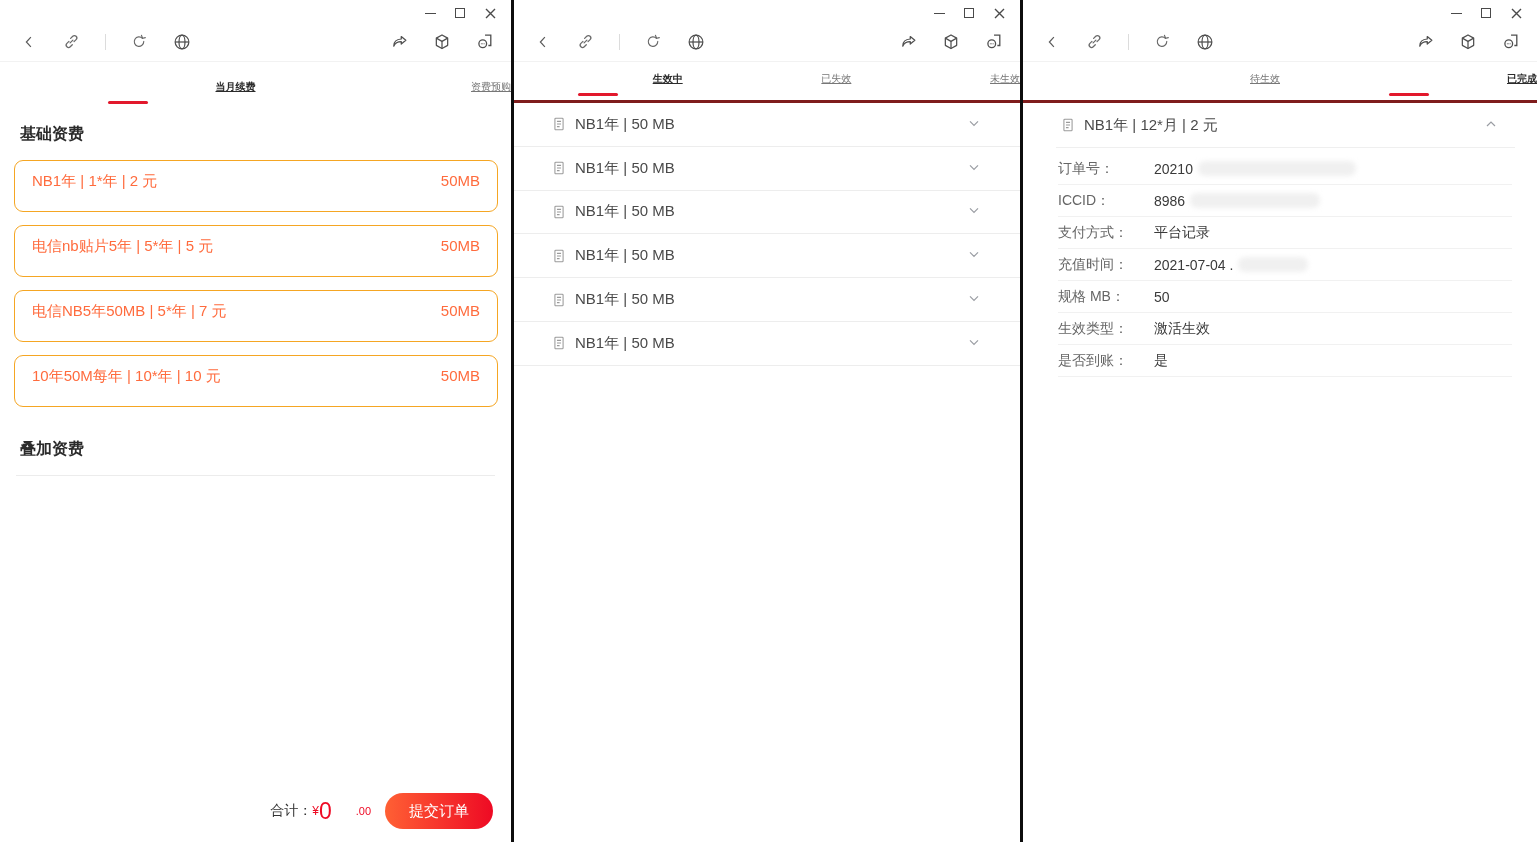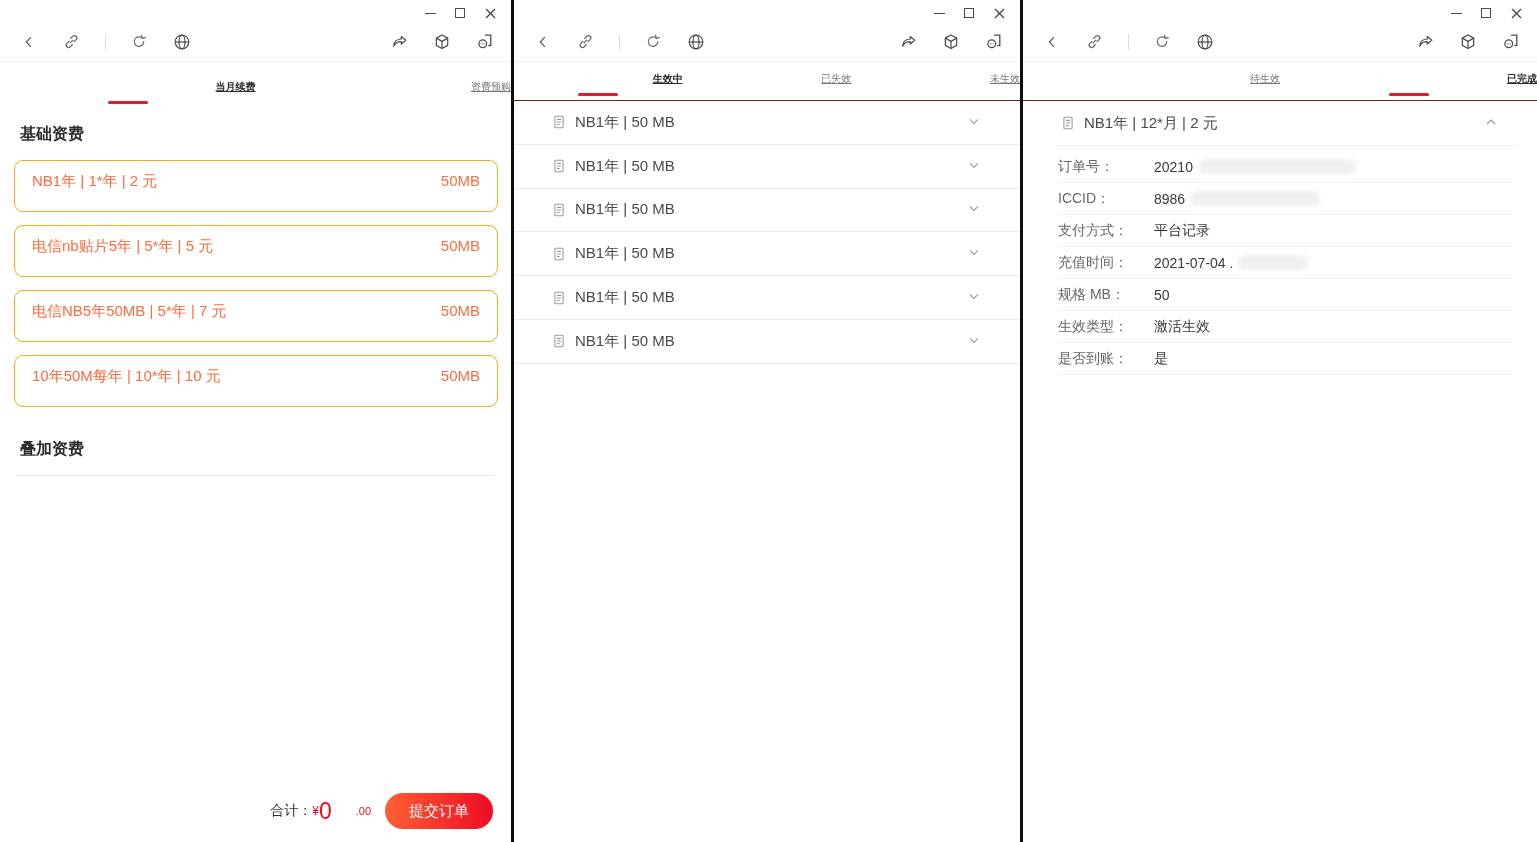--- a/index.html
+++ b/index.html
@@ -24,21 +24,21 @@
   .toolbar { height:40px; display:flex; align-items:center; padding:0 16px 0 20px; border-bottom:1px solid #f2f2f2; }
   .tool-left { display:flex; align-items:center; gap:24px; }
   .tool-right { margin-left:auto; display:flex; align-items:center; gap:22px; }
   .vdiv { width:1px; height:16px; background:#dcdcdc; }
   .icon-btn { display:flex; align-items:center; cursor:pointer; }
   .icon-btn svg { display:block; }
 
   
   .tabbar { display:flex; }
   .tabbar-tall { padding-top:18px; padding-bottom:6px; }
-  .tabbar-short { padding-top:10px; border-bottom:1px solid #7f1d1d; }
+  .tabbar-short { padding-top:10px; border-bottom:3px solid #7f1d1d; }
   .tab { flex:1; text-align:right; font-size:10px; color:#777; cursor:pointer; padding-bottom:4px;text-decoration:underline; }
   .tab .tab-underline { display:none; width:40px; height:3px; border-radius:1.5px;
        background:var(--accent-red,#e2182c); margin:7px auto 0; }
   .tab.active { color:#2b2b2b; font-weight:700; }
   .tab.active .tab-underline { display:block; }
 
   
   .section-title { font-size:16px; font-weight:700; color:#2b2b2b; margin:10px 0 15px 20px; }
   .card { border:1px solid var(--card-border,#f5a623); border-radius:9px; margin:0 13px 13px 14px;
           height:52px; padding:11px 17px 0; display:flex; justify-content:space-between;

